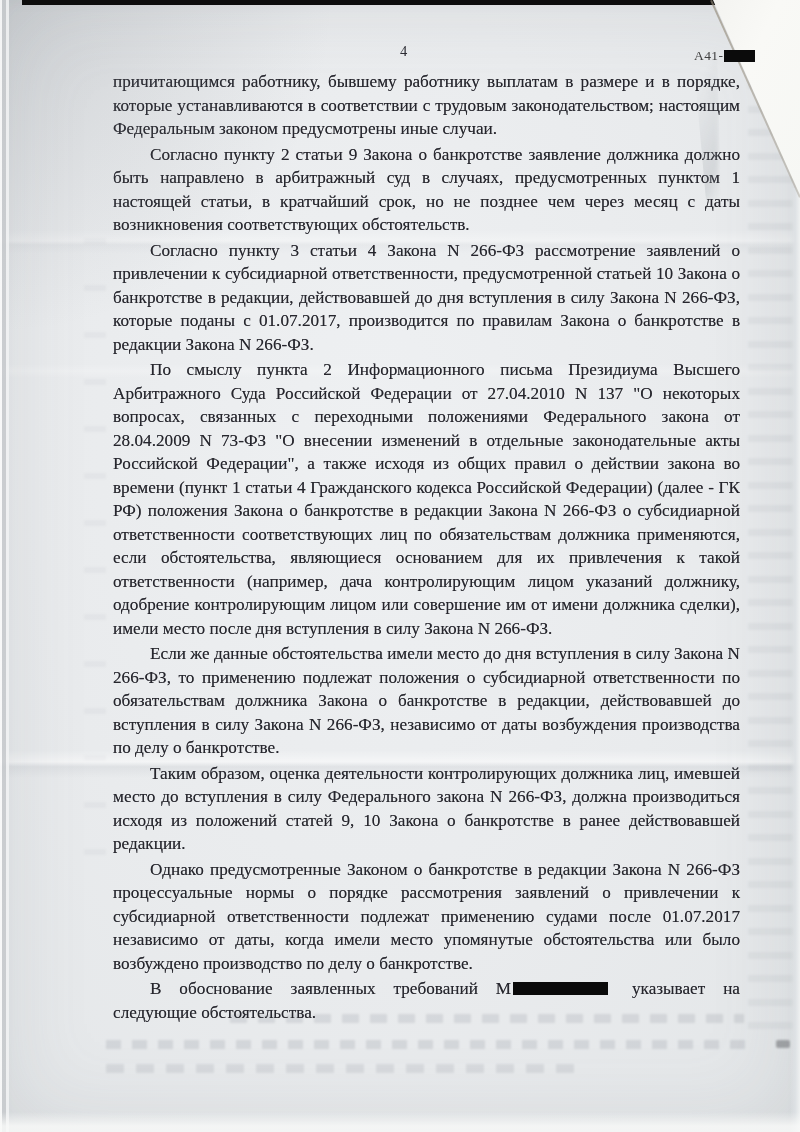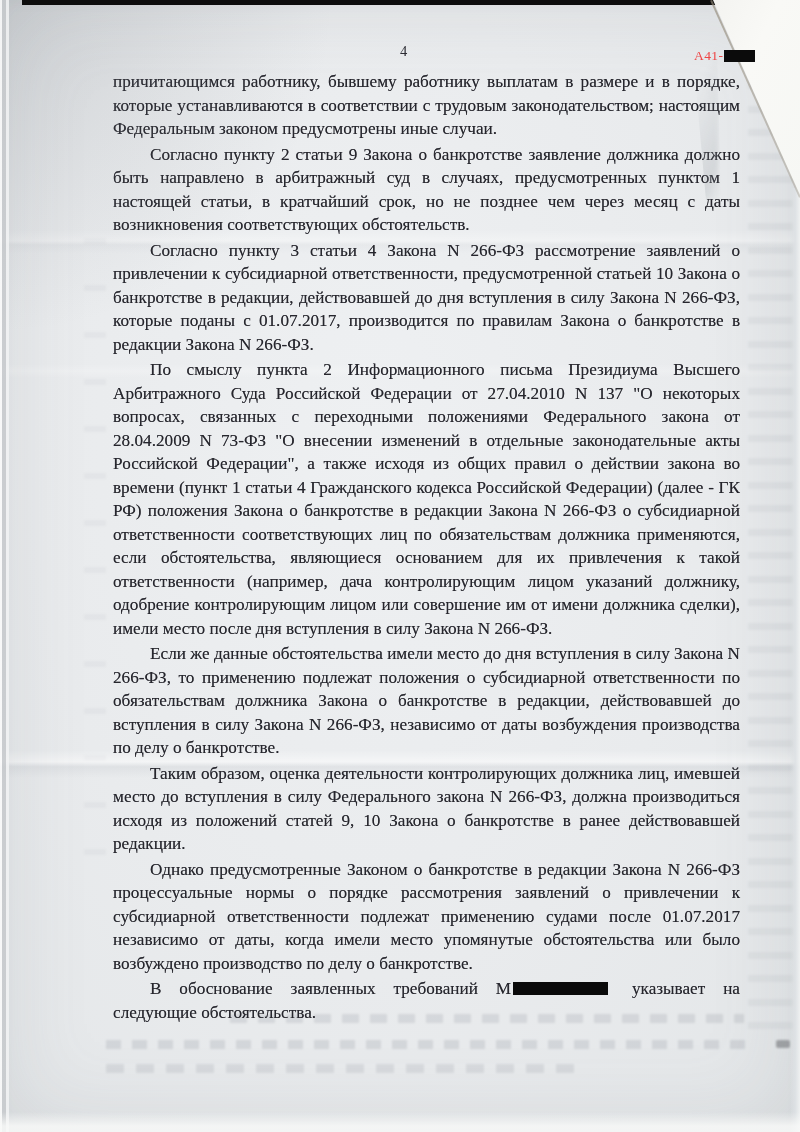--- a/index.html
+++ b/index.html
@@ -76,21 +76,21 @@
   .bleed.speck{left:776px;top:1040px;width:14px;height:8px;opacity:.5;
     background:rgba(60,62,68,.8);border-radius:2px;}
   
   .page-number{
     position:absolute;left:400px;top:43px;width:96px;z-index:6;
     font-size:14.5px;color:#2c2c33;letter-spacing:.5px;
   }
   .case-label{
     position:absolute;left:694px;top:48px;z-index:6;
     display:flex;align-items:center;
-    font-size:13.5px;color:#ef4444;letter-spacing:.4px;white-space:nowrap;
+    font-size:13.5px;color:#404040;letter-spacing:.4px;white-space:nowrap;
   }
   .redaction-sm{
     display:inline-block;width:31px;height:12px;background:#0b0b0b;margin-left:1px;
   }
   .text-block{
     position:absolute;left:113px;top:70px;width:627px;z-index:2;
     font-size:17.2px;line-height:23.5px;color:#26262d;
     text-shadow:0 0 .4px rgba(38,38,45,.55);
   }
   .para{

